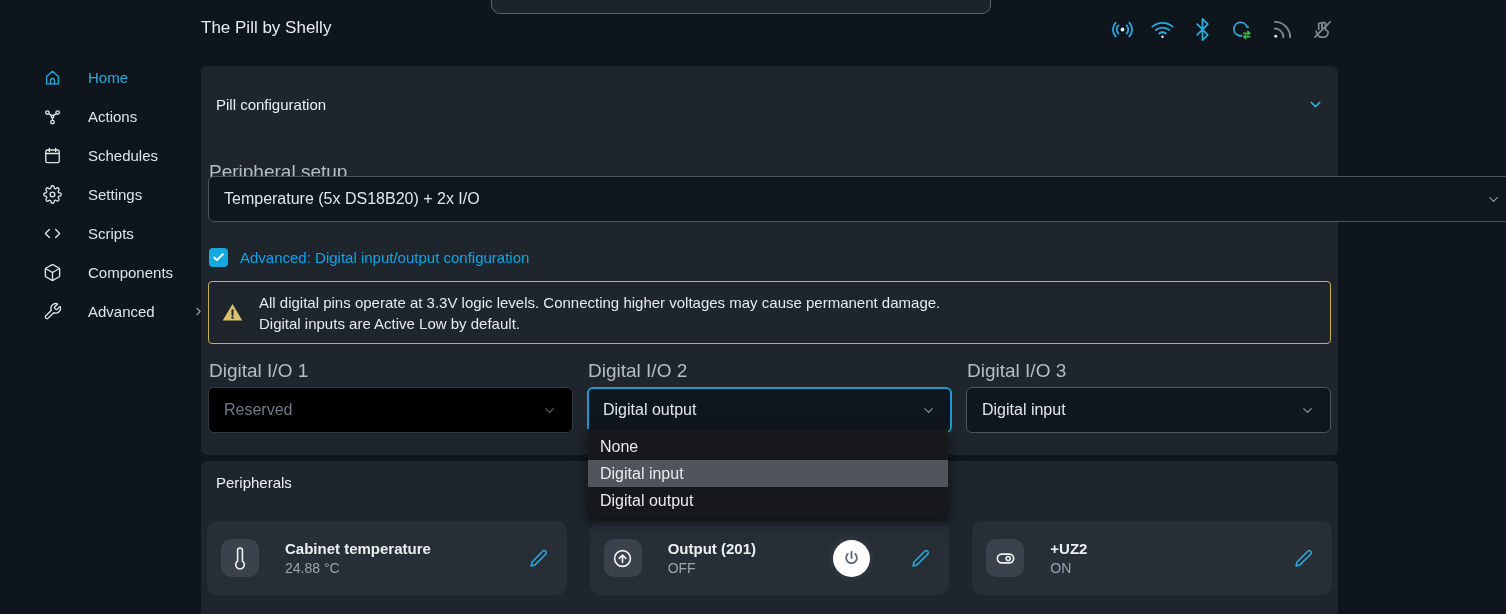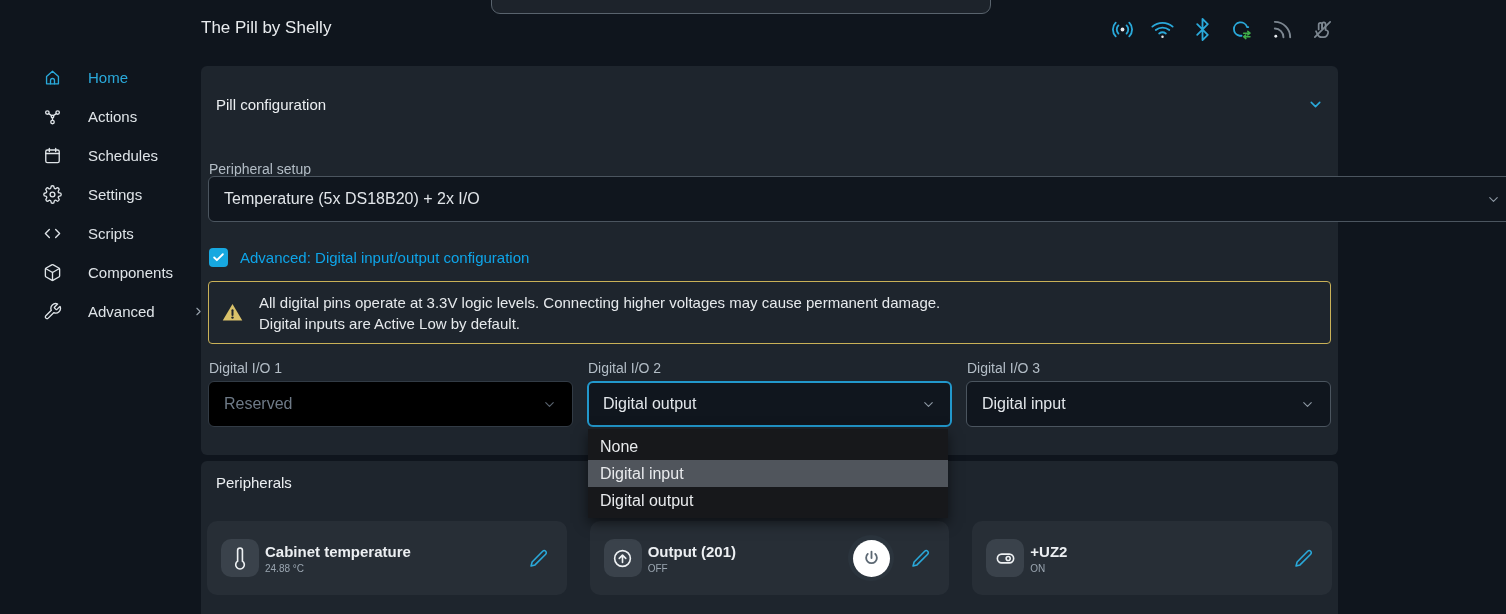--- a/index.html
+++ b/index.html
@@ -36,21 +36,21 @@
 
   
   .card{position:absolute;background:var(--card-bg);border-radius:6px}
   #pill-card{left:201px;top:66px;width:1137px;height:389px}
   #peri-card{left:201px;top:461px;width:1137px;height:170px}
   .card-title{position:absolute;left:15px;font-weight:normal;font-size:15px;color:#eceff2}
   .panel-chevron{position:absolute;right:14px;top:30px;cursor:pointer}
   .panel-chevron svg{width:17px;height:17px;stroke:var(--accent);fill:none;stroke-width:2.2;
     stroke-linecap:round;stroke-linejoin:round}
 
-  .field-label{font-size:14px;color:var(--label)}
+  .field-label{font-size:19px;color:var(--label)}
   .select{height:46px;border:1px solid var(--select-border);border-radius:6px;background:var(--select-bg);
     display:flex;align-items:center;justify-content:space-between;padding:0 15px;
     font-size:16px;color:#e2e6ea;cursor:pointer}
   .select .chev svg{width:15px;height:15px;stroke:#8d98a3;fill:none;stroke-width:1.8;
     stroke-linecap:round;stroke-linejoin:round}
   .select.disabled{background:#000000;border-color:#323b45;color:#6e7a87;cursor:default}
   .select.disabled .chev svg{stroke:#5a6470}
   .select.focused{border:2px solid var(--focus);padding:0 14px}
 
   #peripheral-setup-label{position:absolute;left:8px;top:95px}
@@ -77,28 +77,28 @@
   .popup{position:absolute;left:588px;top:429px;width:360px;background:#17181b;
     padding:4px 0;z-index:20;box-shadow:0 5px 12px rgba(0,0,0,.55)}
   .popup-item{height:27px;display:flex;align-items:center;padding:0 12px;font-size:16px;
     color:#e8eaec;cursor:pointer}
   .popup-item.hl{background:#50555c}
 
   
   .peri-grid{position:absolute;left:6px;top:60px;width:1125px;display:grid;
     grid-template-columns:1fr 1fr 1fr;gap:23px}
   .pcard{height:74px;background:var(--pcard-bg);border-radius:10px;display:flex;
-    align-items:center;padding:0 18px 0 14px;gap:6px}
+    align-items:center;padding:0 18px 0 14px;gap:26px}
   .ptile{width:38px;height:38px;background:var(--tile-bg);border-radius:10px;flex:none;
     display:flex;align-items:center;justify-content:center}
   .ptile svg{width:23px;height:23px;stroke:#eef1f3;fill:none;stroke-width:1.7;
     stroke-linecap:round;stroke-linejoin:round}
   .pinfo{flex:1;min-width:0}
   .pname{font-size:15px;font-weight:bold;color:#eceff2}
-  .pstat{font-size:10px;color:var(--muted);margin-top:3px}
+  .pstat{font-size:14px;color:var(--muted);margin-top:3px}
   .power-btn{width:46px;height:46px;border-radius:50%;background:#2b343d;flex:none;
     display:flex;align-items:center;justify-content:center;margin-right:10px;cursor:pointer}
   .power-btn .inner{width:37px;height:37px;border-radius:50%;background:#fff;
     display:flex;align-items:center;justify-content:center}
   .power-btn svg{width:19px;height:19px;stroke:#5c6873;fill:none;stroke-width:2.3;
     stroke-linecap:round;stroke-linejoin:round}
   .pencil{flex:none;cursor:pointer}
   .pencil svg{width:21px;height:21px;stroke:var(--accent);fill:none;stroke-width:1.8;
     stroke-linecap:round;stroke-linejoin:round}
 </style>

